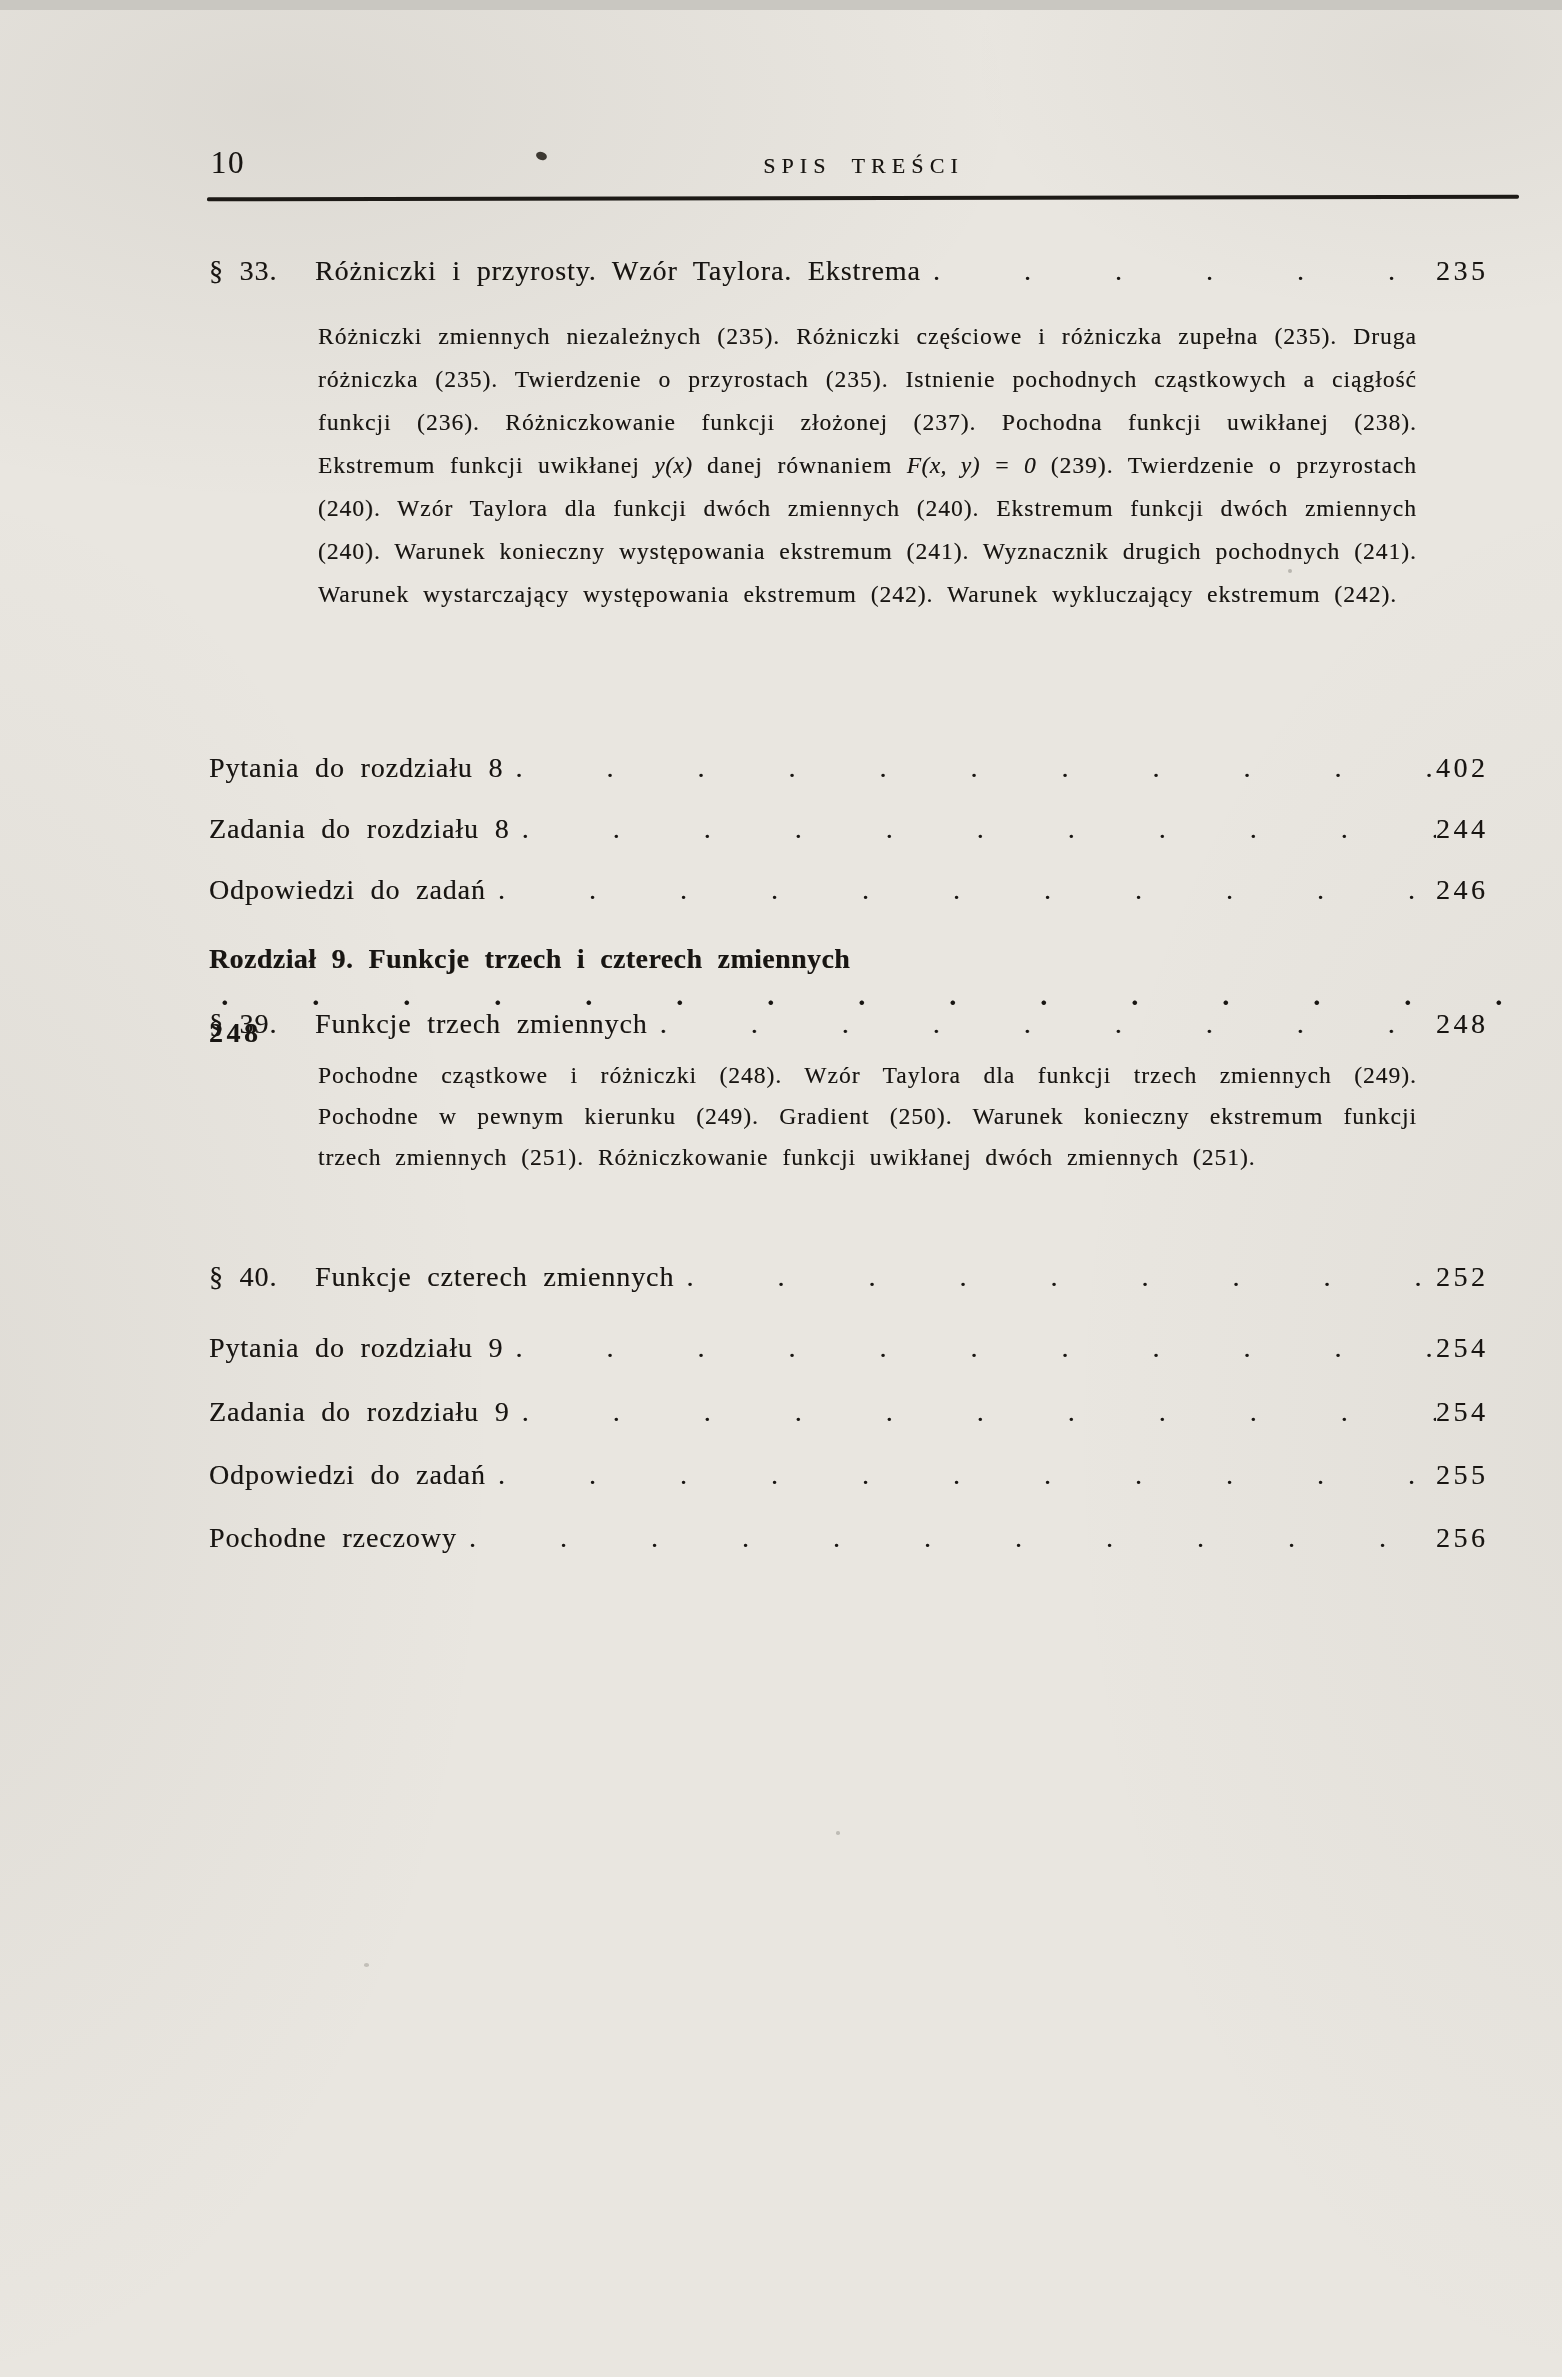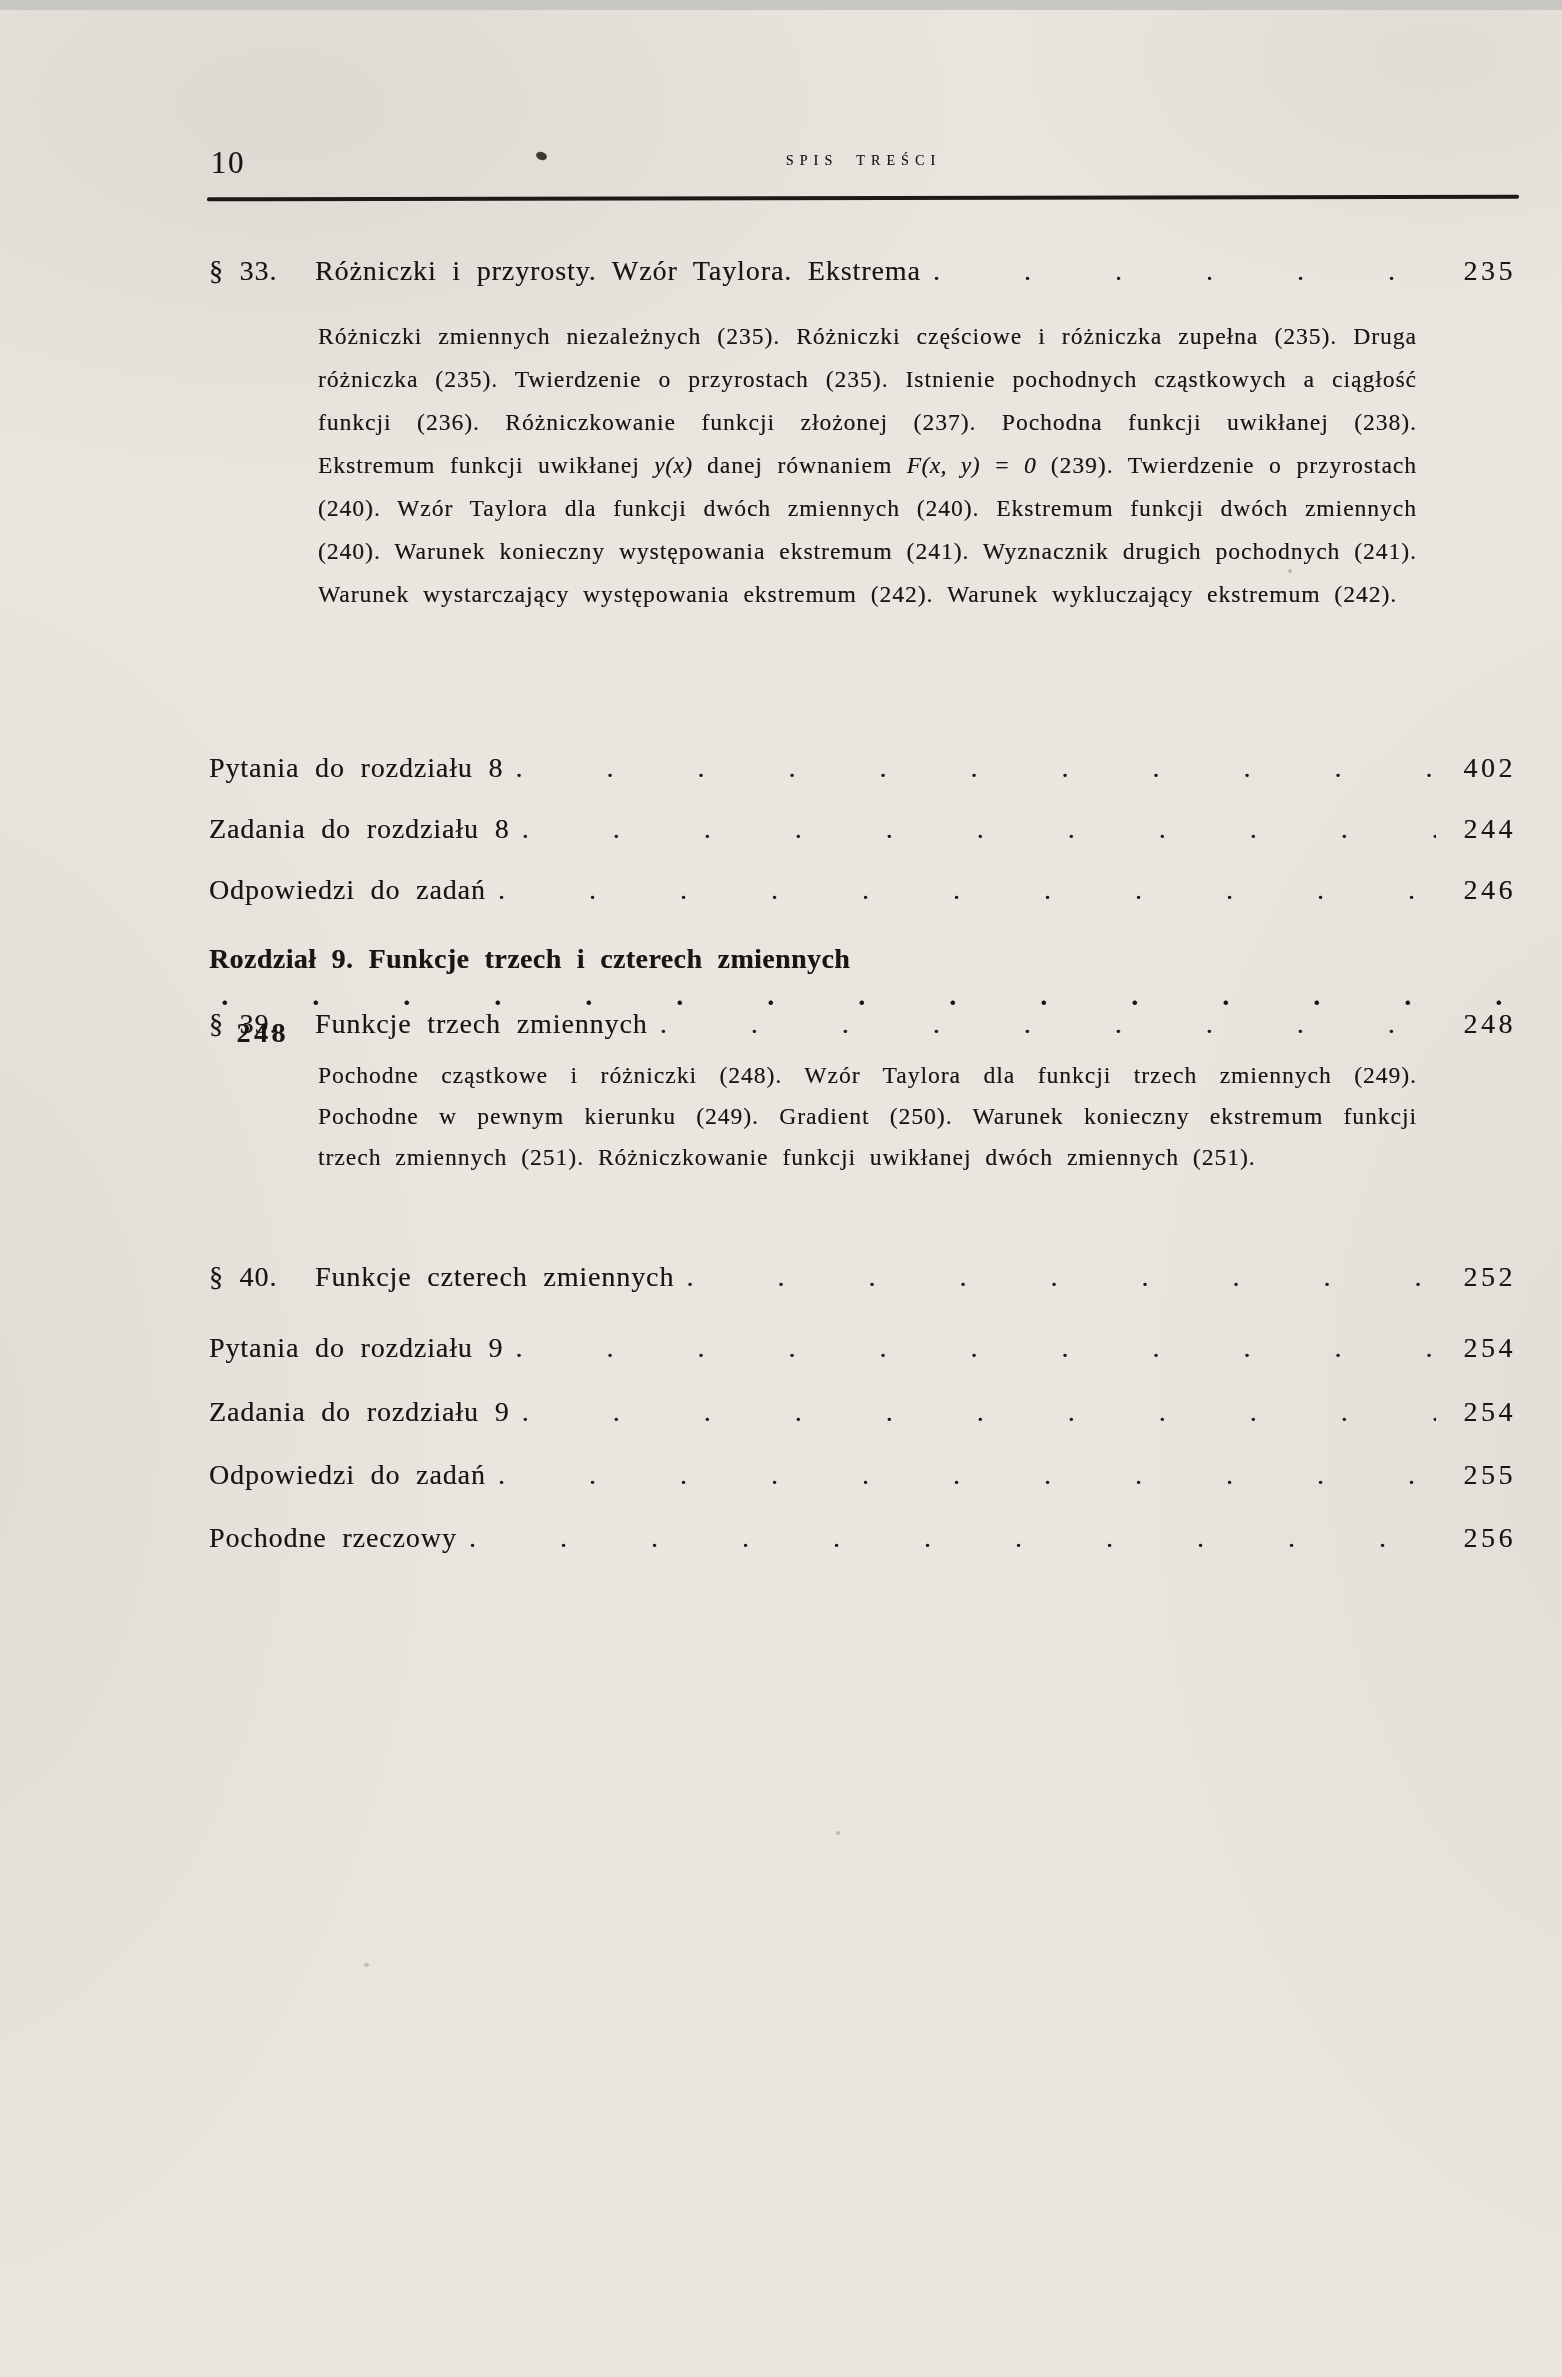--- a/index.html
+++ b/index.html
@@ -16,33 +16,33 @@
       radial-gradient(1045px 1742px at 105% 60%, rgba(120,115,105,0.07), transparent 55%),
       #e9e6e0;
     font-family:"Liberation Serif", "DejaVu Serif", serif;
     text-shadow:0.3px 0.3px 0 rgba(25,20,14,0.45);
   }
 
   
   .hdr { position:absolute; left:209px; top:131px; width:1309px; height:45px; }
   .folio { position:absolute; left:1.7px; top:3.5px; font-size:31px; letter-spacing:1.7px; }
   .running-title { position:absolute; left:0; top:12.2px; width:100%; text-align:center;
-                   font-size:14px; letter-spacing:6.1px; word-spacing:8.7px; }
+                   font-size:22px; letter-spacing:6.1px; word-spacing:8.7px; }
   .rule { position:absolute; left:207px; top:186px; width:1312px; height:3.5px;
           background:#1d1a16; border-radius:1.7px;
           transform:rotate(-0.12deg); }
 
   
   .row { position:absolute; left:209px; width:1307px; display:flex; align-items:baseline;
          font-size:28px; line-height:37px; letter-spacing:0.9px; word-spacing:7.8px; white-space:nowrap; }
   .row .prefix { flex:none; width:106px; }
   .row .title  { flex:none; }
   .row .leader { flex:1 1 auto; overflow:hidden; text-align:right; padding:0 37px 0 12.2px;
                  letter-spacing:0; word-spacing:0; }
-  .row .pg { flex:none; width:80px; text-align:right; letter-spacing:3.5px; }
+  .row .pg { flex:none; width:80px; text-align:left; letter-spacing:3.5px; }
   .row.bold { font-weight:700; letter-spacing:0.4px;flex-direction:column; }
 
   
   .para { position:absolute; left:318px; width:1099px; margin:0;
           font-size:23.5px; line-height:43px; letter-spacing:1px; word-spacing:7px;
           text-align:justify; }
   .para i { letter-spacing:0.4px; }
   .para-39 { line-height:41px; }
 
   

